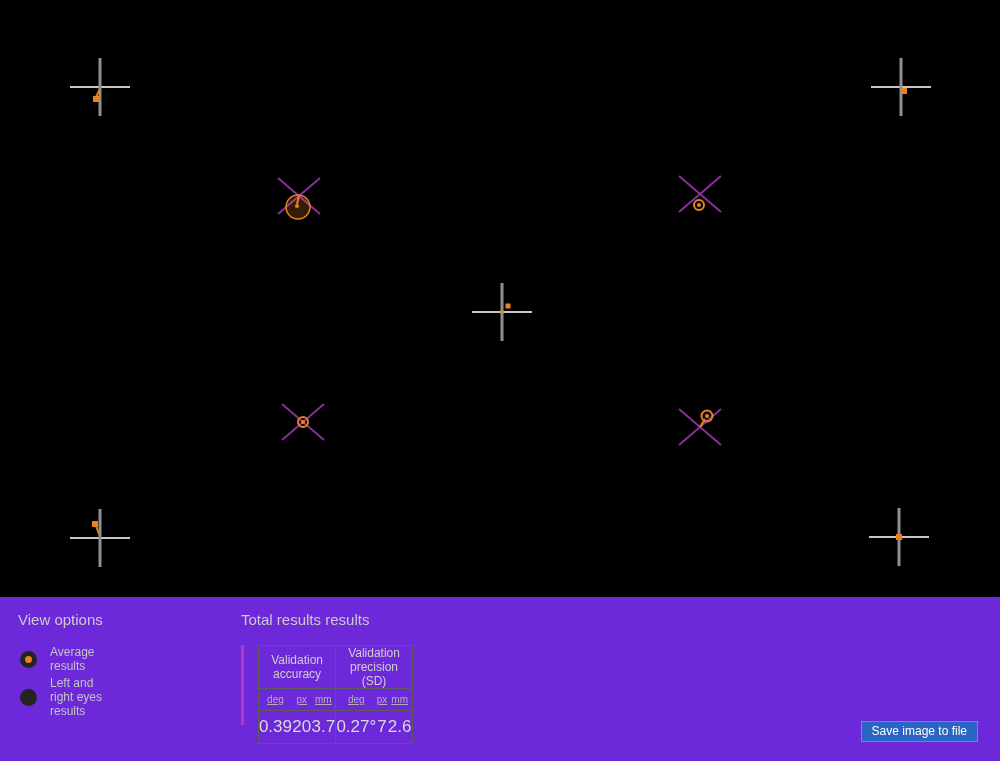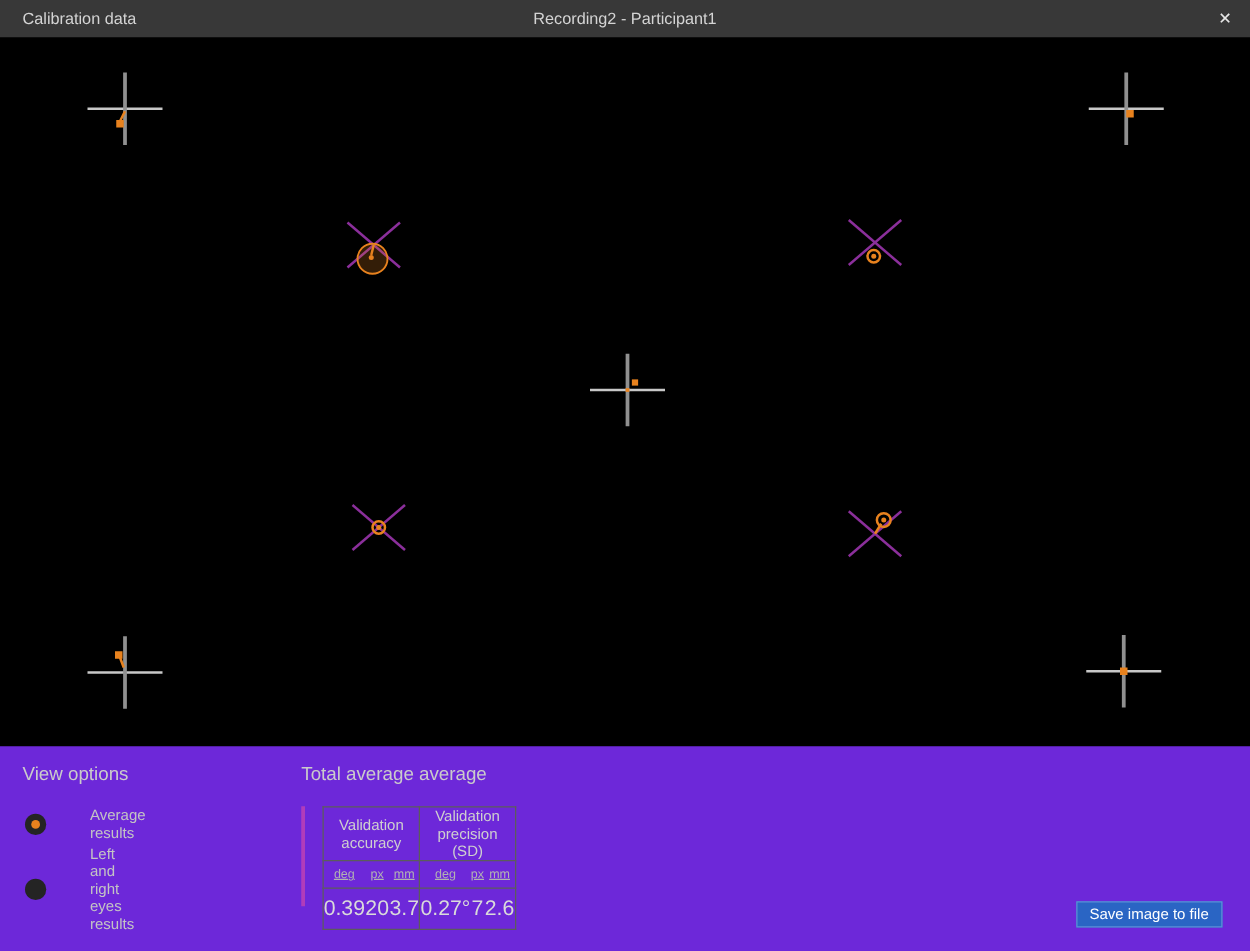--- a/index.html
+++ b/index.html
@@ -19,21 +19,21 @@
 
   
   .stage { position:absolute; top:30px; left:0; width:1000px; height:567px; background:#000; }
   .stage svg { display:block; }
 
   
   .panel { position:absolute; top:597px; left:0; width:1000px; height:164px; background:#6d28d9; }
   .section-heading { font-size:15px; color:#cbcbcb; }
 
   .view-options { position:absolute; left:18px; top:14px; }
-  .option-row { position:absolute; left:2px; display:flex; align-items:center;gap:22px; }
+  .option-row { position:absolute; left:2px; display:flex; align-items:center; }
   .option-row.row-0 { top:34px; }
   .option-row.row-1 { top:65px; }
   .radio { width:17px; height:17px; border-radius:50%; background:#242424;
            display:flex; align-items:center; justify-content:center; flex:0 0 17px; }
   .radio .dot { width:7px; height:7px; border-radius:50%; background:transparent; }
   .radio.selected .dot { background:#e8821e; }
   .option-label { margin-left:13px; font-size:12px; color:#c4c4c4; }
 
   .results { position:absolute; left:241px; top:14px; }
   .table-wrap { position:absolute; left:0; top:34px; display:flex; }
@@ -50,25 +50,20 @@
   .save-btn { position:absolute; right:22px; top:124px; height:21px; padding:0 10px;
               background:#2a65c4; border:1px solid #5d8fd8; border-radius:0;
               color:#ffffff; font-size:12px; font-family:"Liberation Sans", sans-serif;
               line-height:19px; cursor:default; }
 </style>
 </head>
 <body>
 
 <div class="window">
 
-  <div class="titlebar">
-    <span class="title-left">Calibration data</span>
-    <span class="title-center">Recording2 - Participant1</span>
-    <span class="close">✕</span>
-  </div>
 
   <div class="stage">
     <svg id="points-svg" width="1000" height="567" viewBox="0 0 1000 567">
         <g>
           <line x1="70" y1="57" x2="130" y2="57" stroke="#c8c8c8" stroke-width="2"></line>
           <line x1="100" y1="28" x2="100" y2="86" stroke="#909090" stroke-width="3"></line>
           <line x1="100" y1="59" x2="96" y2="67" stroke="#e8821e" stroke-width="2"></line>
           <rect x="93" y="66" width="6" height="6" fill="#e8821e"></rect>
         </g>
         <g>
@@ -134,21 +129,21 @@
       </div>
       <div class="option-row row-1">
         <span class="radio">
             <span class="dot"></span>
           </span>
         <span class="option-label">Left and right eyes results</span>
       </div>
     </div>
 
     <div class="results">
-      <div class="section-heading">Total average average</div>
+      <div class="section-heading">Total results results</div>
       <div class="table-wrap">
         <div class="accent-bar"></div>
         <table class="results-table">
           <colgroup>
             <col style="width:41px">
               <col style="width:41px">
               <col style="width:42px">
             <col style="width:48px">
               <col style="width:47px">
               <col style="width:52px">

